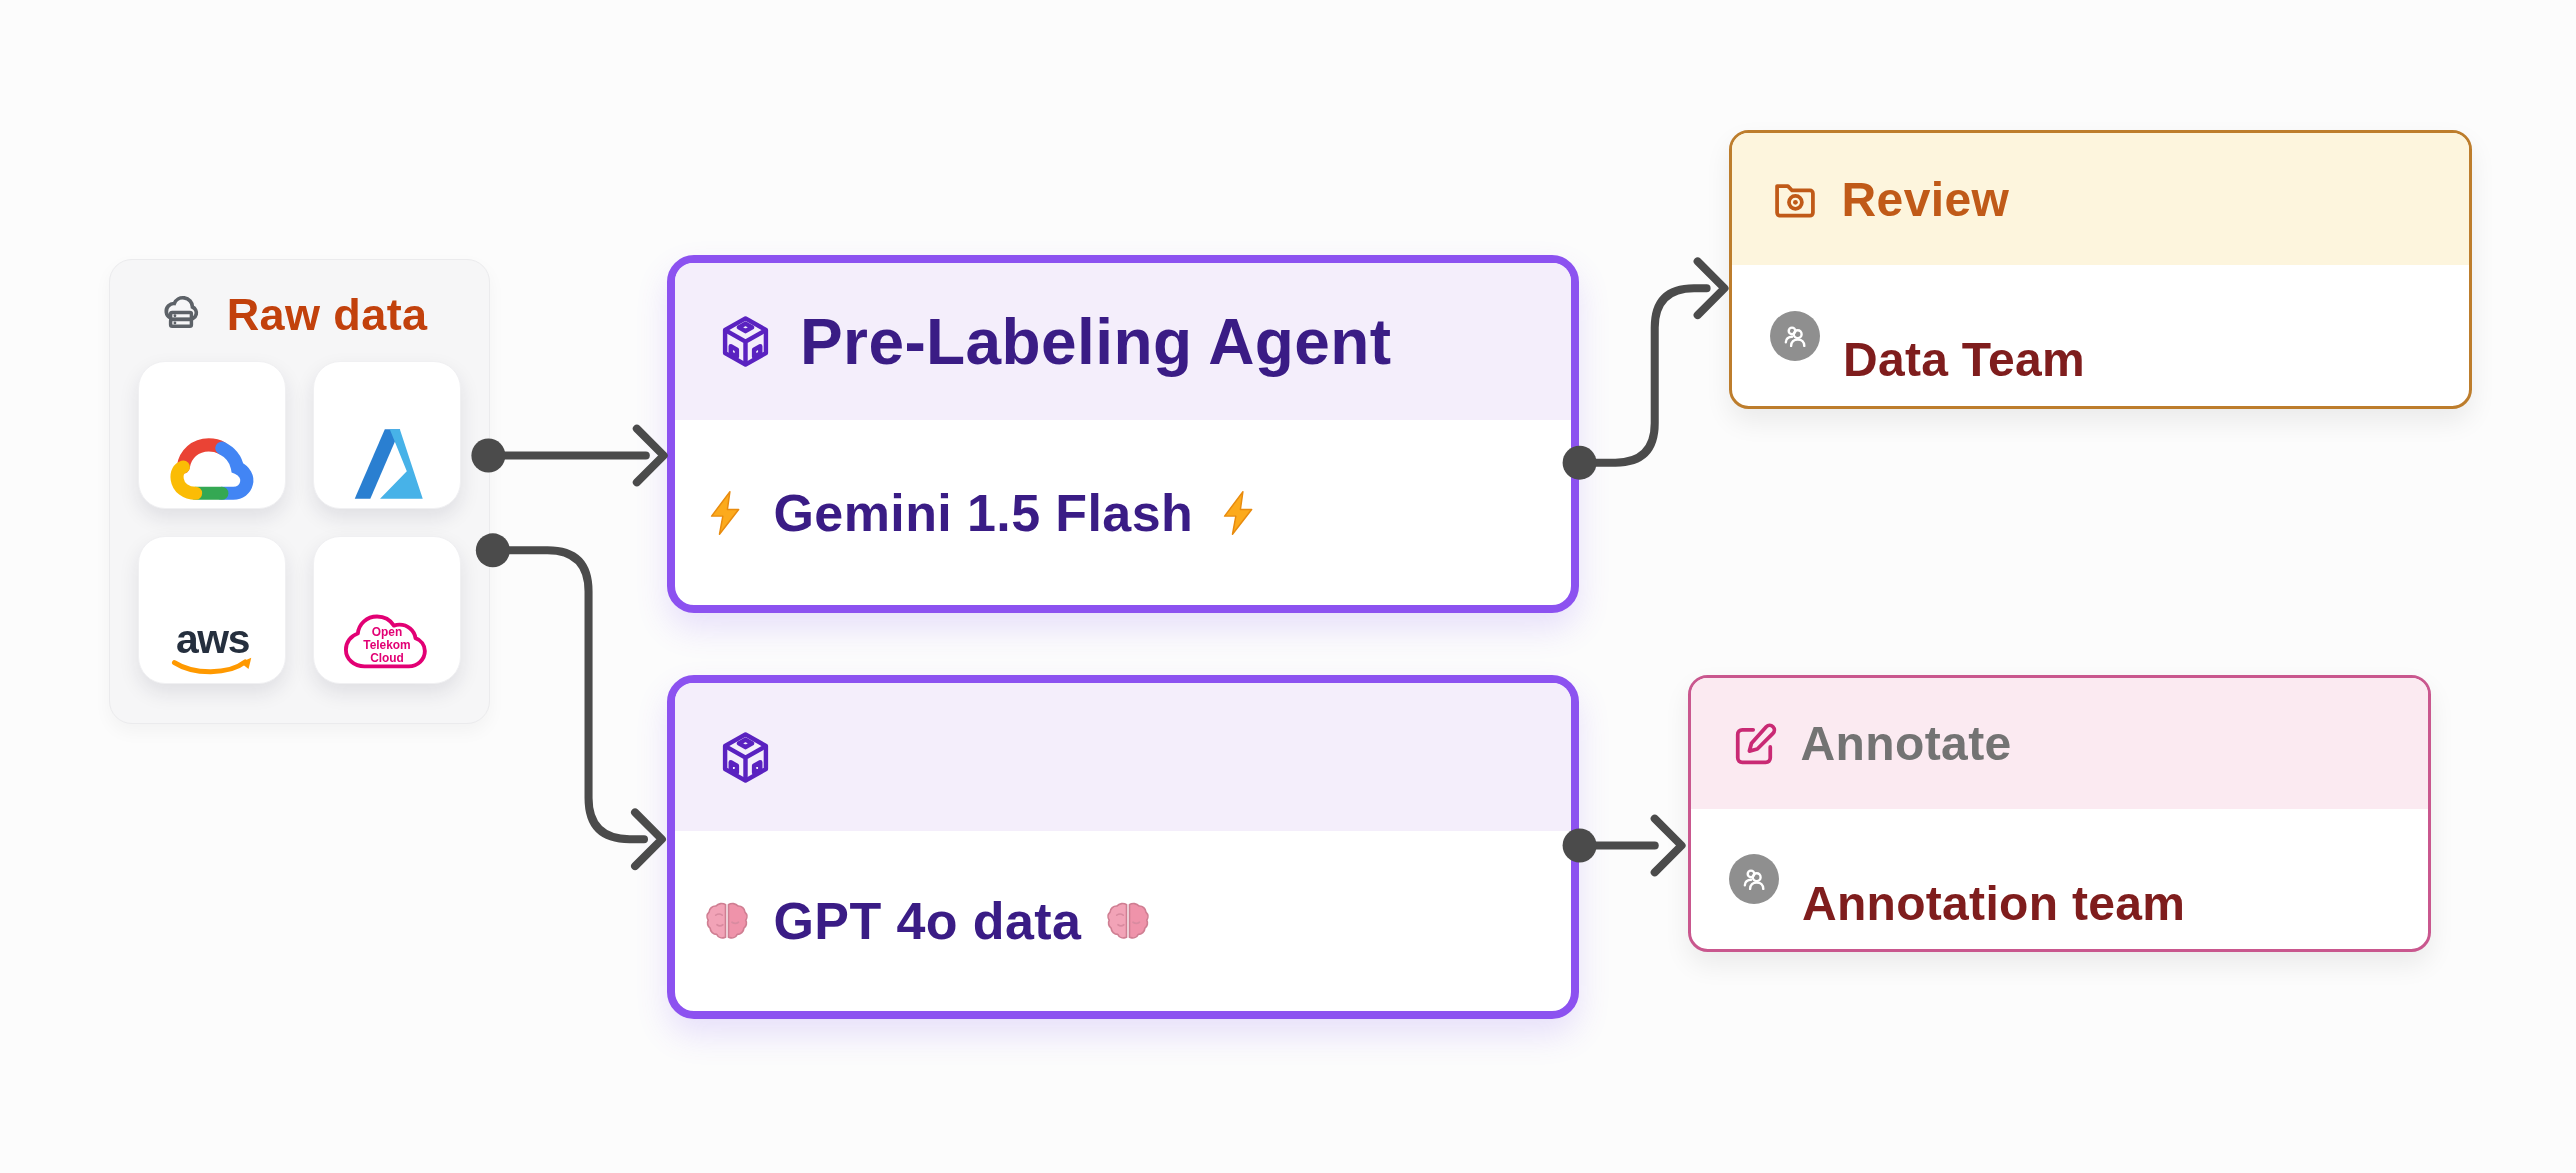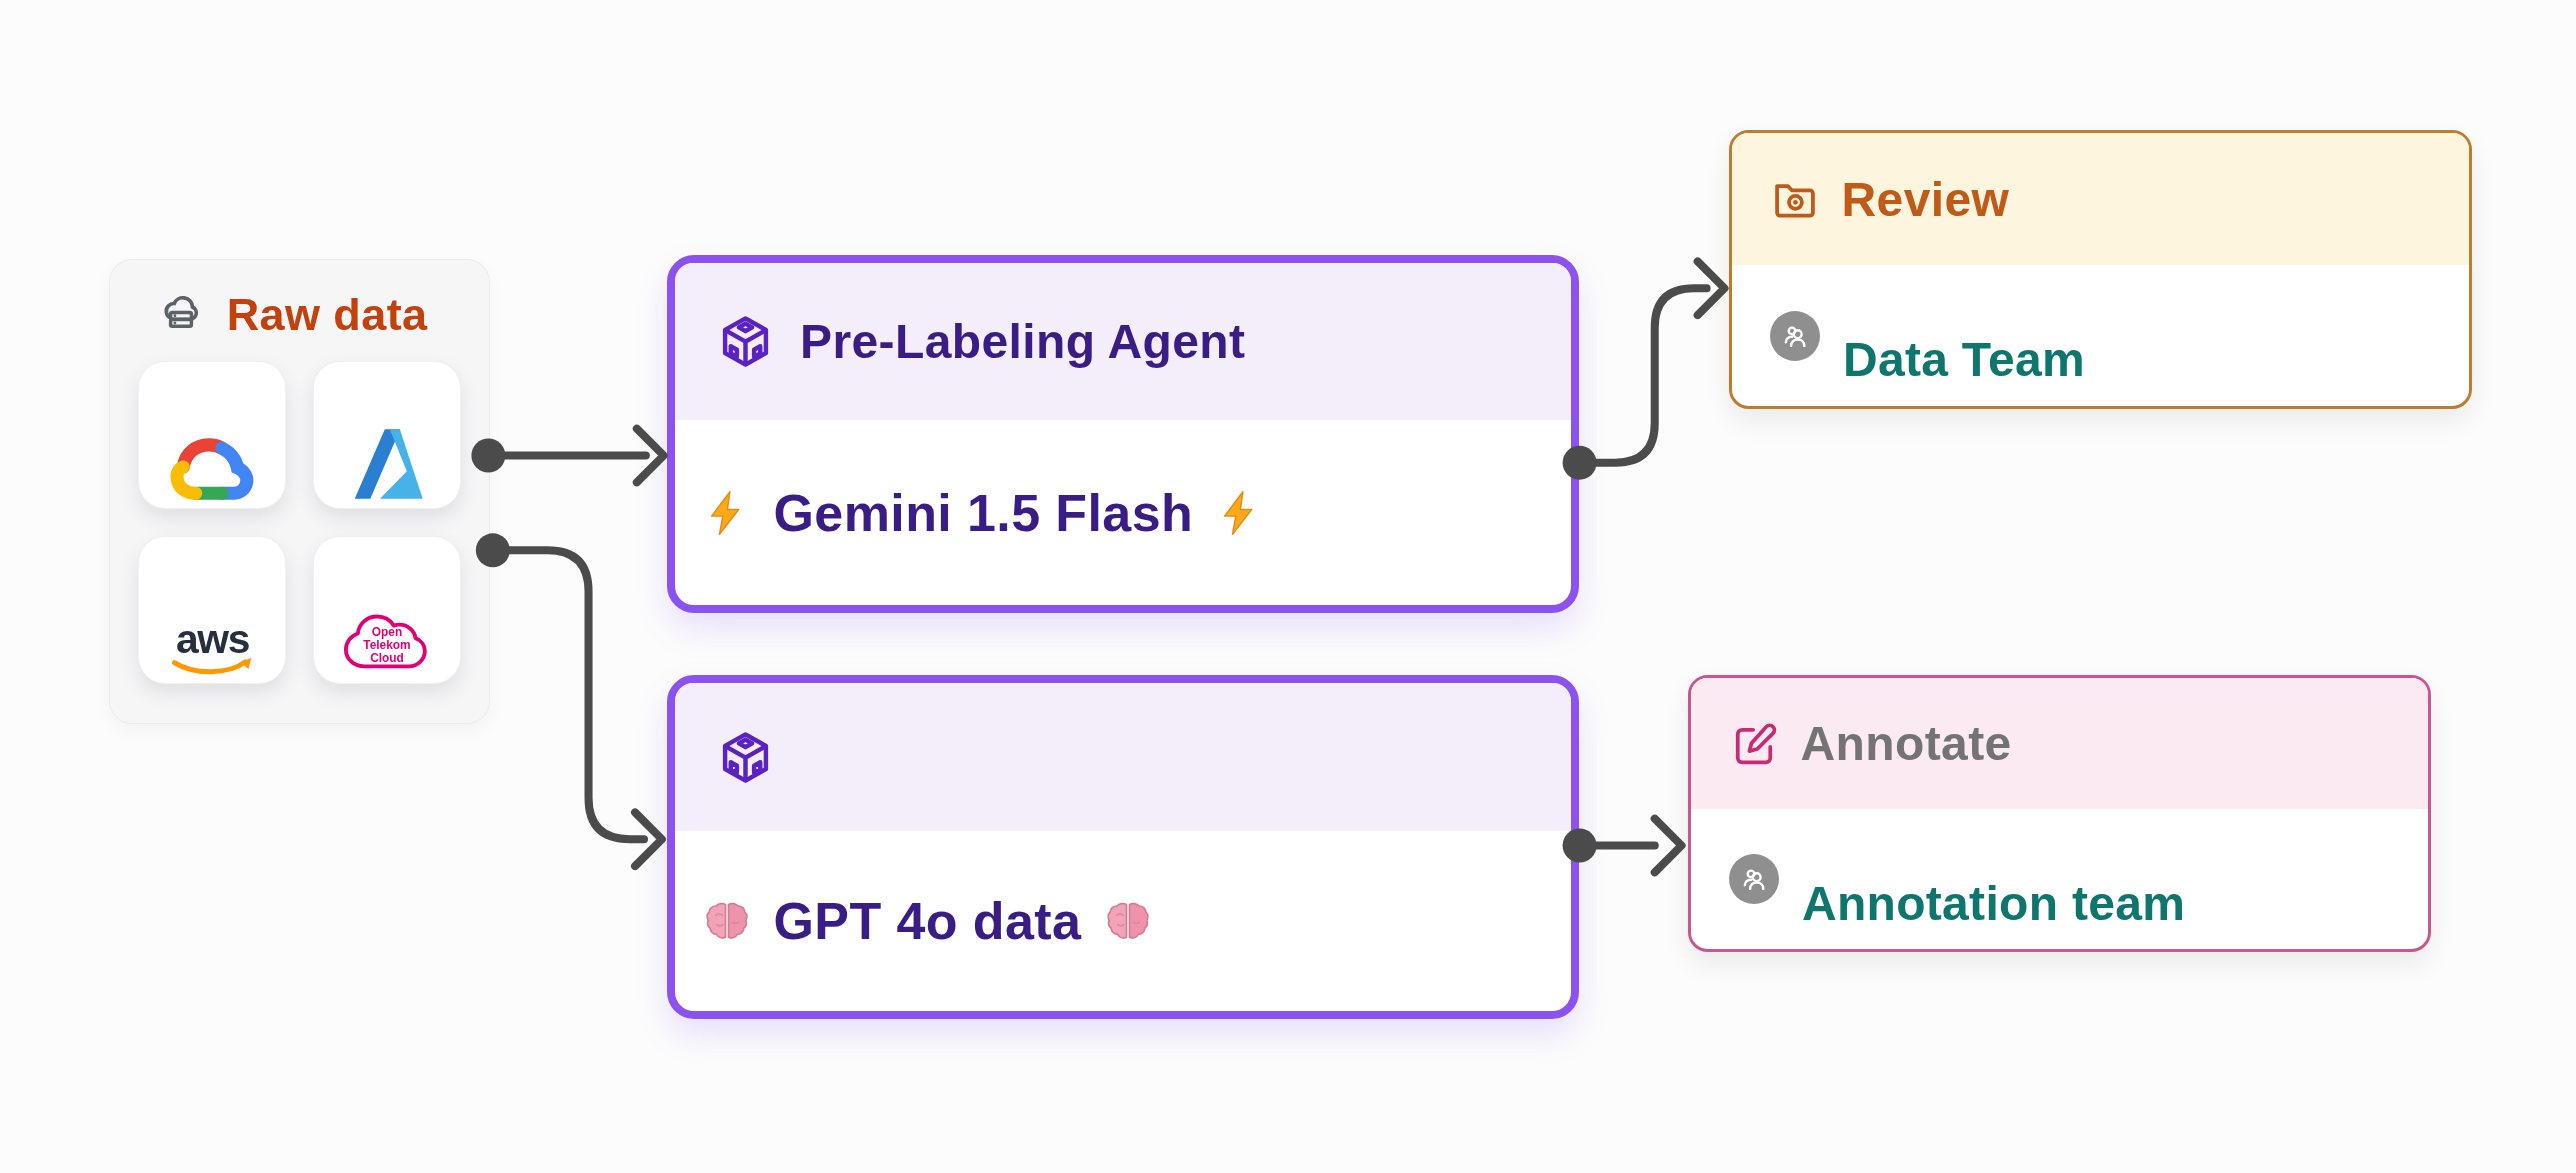--- a/index.html
+++ b/index.html
@@ -32,21 +32,21 @@
   .node-body{flex:1;display:flex;align-items:center;box-sizing:border-box;}
   .purple-node{
     border:8px solid #8c52f0;border-radius:27px;
     box-shadow:0 16px 32px rgba(125,82,240,.16);
   }
   .purple-node .node-header{
     background:#f4eefb;border-radius:18px 18px 0 0;
     padding-left:41px;gap:25px;
   }
   .purple-node .node-header svg{width:59px;height:59px;flex:0 0 auto;}
-  .purple-node .node-title{font-size:48px;font-weight:700;color:#3a1c85;letter-spacing:0.4px;}
+  .purple-node .node-title{font-size:64px;font-weight:700;color:#3a1c85;letter-spacing:0.4px;}
   .purple-node .node-body{padding-left:27px;}
   .model-line{display:flex;align-items:center;gap:21.5px;font-size:52px;font-weight:700;color:#3a1c85;letter-spacing:0.4px;}
   .emoji{display:flex;align-items:center;}
   .emoji svg{width:50px;height:50px;}
   #node-prelabel{left:667px;top:255px;width:912px;height:358px;}
   #node-prelabel .node-header{height:157px;}
   #node-dpc{left:667px;top:675px;width:912px;height:344px;}
   #node-dpc .node-header{height:148px;}
   .task-node{border-radius:19.7px;box-shadow:0 12.5px 27px rgba(0,0,0,.07);}
   .task-node .node-header{padding-left:38px;gap:21.5px;border-radius:16px 16px 0 0;}
@@ -58,21 +58,21 @@
   #node-review .node-title{color:#c05a18;}
   #node-annotate{left:1688px;top:675px;width:743px;height:277px;border:3.6px solid #c9578e;}
   #node-annotate .node-header{height:131px;background:#fbeaf1;}
   #node-annotate .node-title{color:#737373;}
   .member-row{display:flex;align-items:center;gap:23px;}
   .avatar{
     width:50px;height:50px;border-radius:50%;background:#8f8f8f;
     display:flex;align-items:center;justify-content:center;flex:0 0 auto;
   }
   .avatar svg{width:36px;height:36px;}
-  .member-name{font-size:48px;font-weight:600;color:#0f766e;letter-spacing:0.3px;margin-top:48px;}
+  .member-name{font-size:48px;font-weight:600;color:#7f1d1d;letter-spacing:0.3px;margin-top:48px;}
   
   #edges{position:absolute;left:0;top:0;width:2576px;height:1174px;pointer-events:none;}
   .edge-path{stroke:#4b4b4b;stroke-width:9;fill:none;stroke-linecap:round;stroke-linejoin:round;}
   .edge-dot{fill:#4b4b4b;pointer-events:auto;}
 </style>
 </head>
 <body>
 
 <div id="canvas">
 

